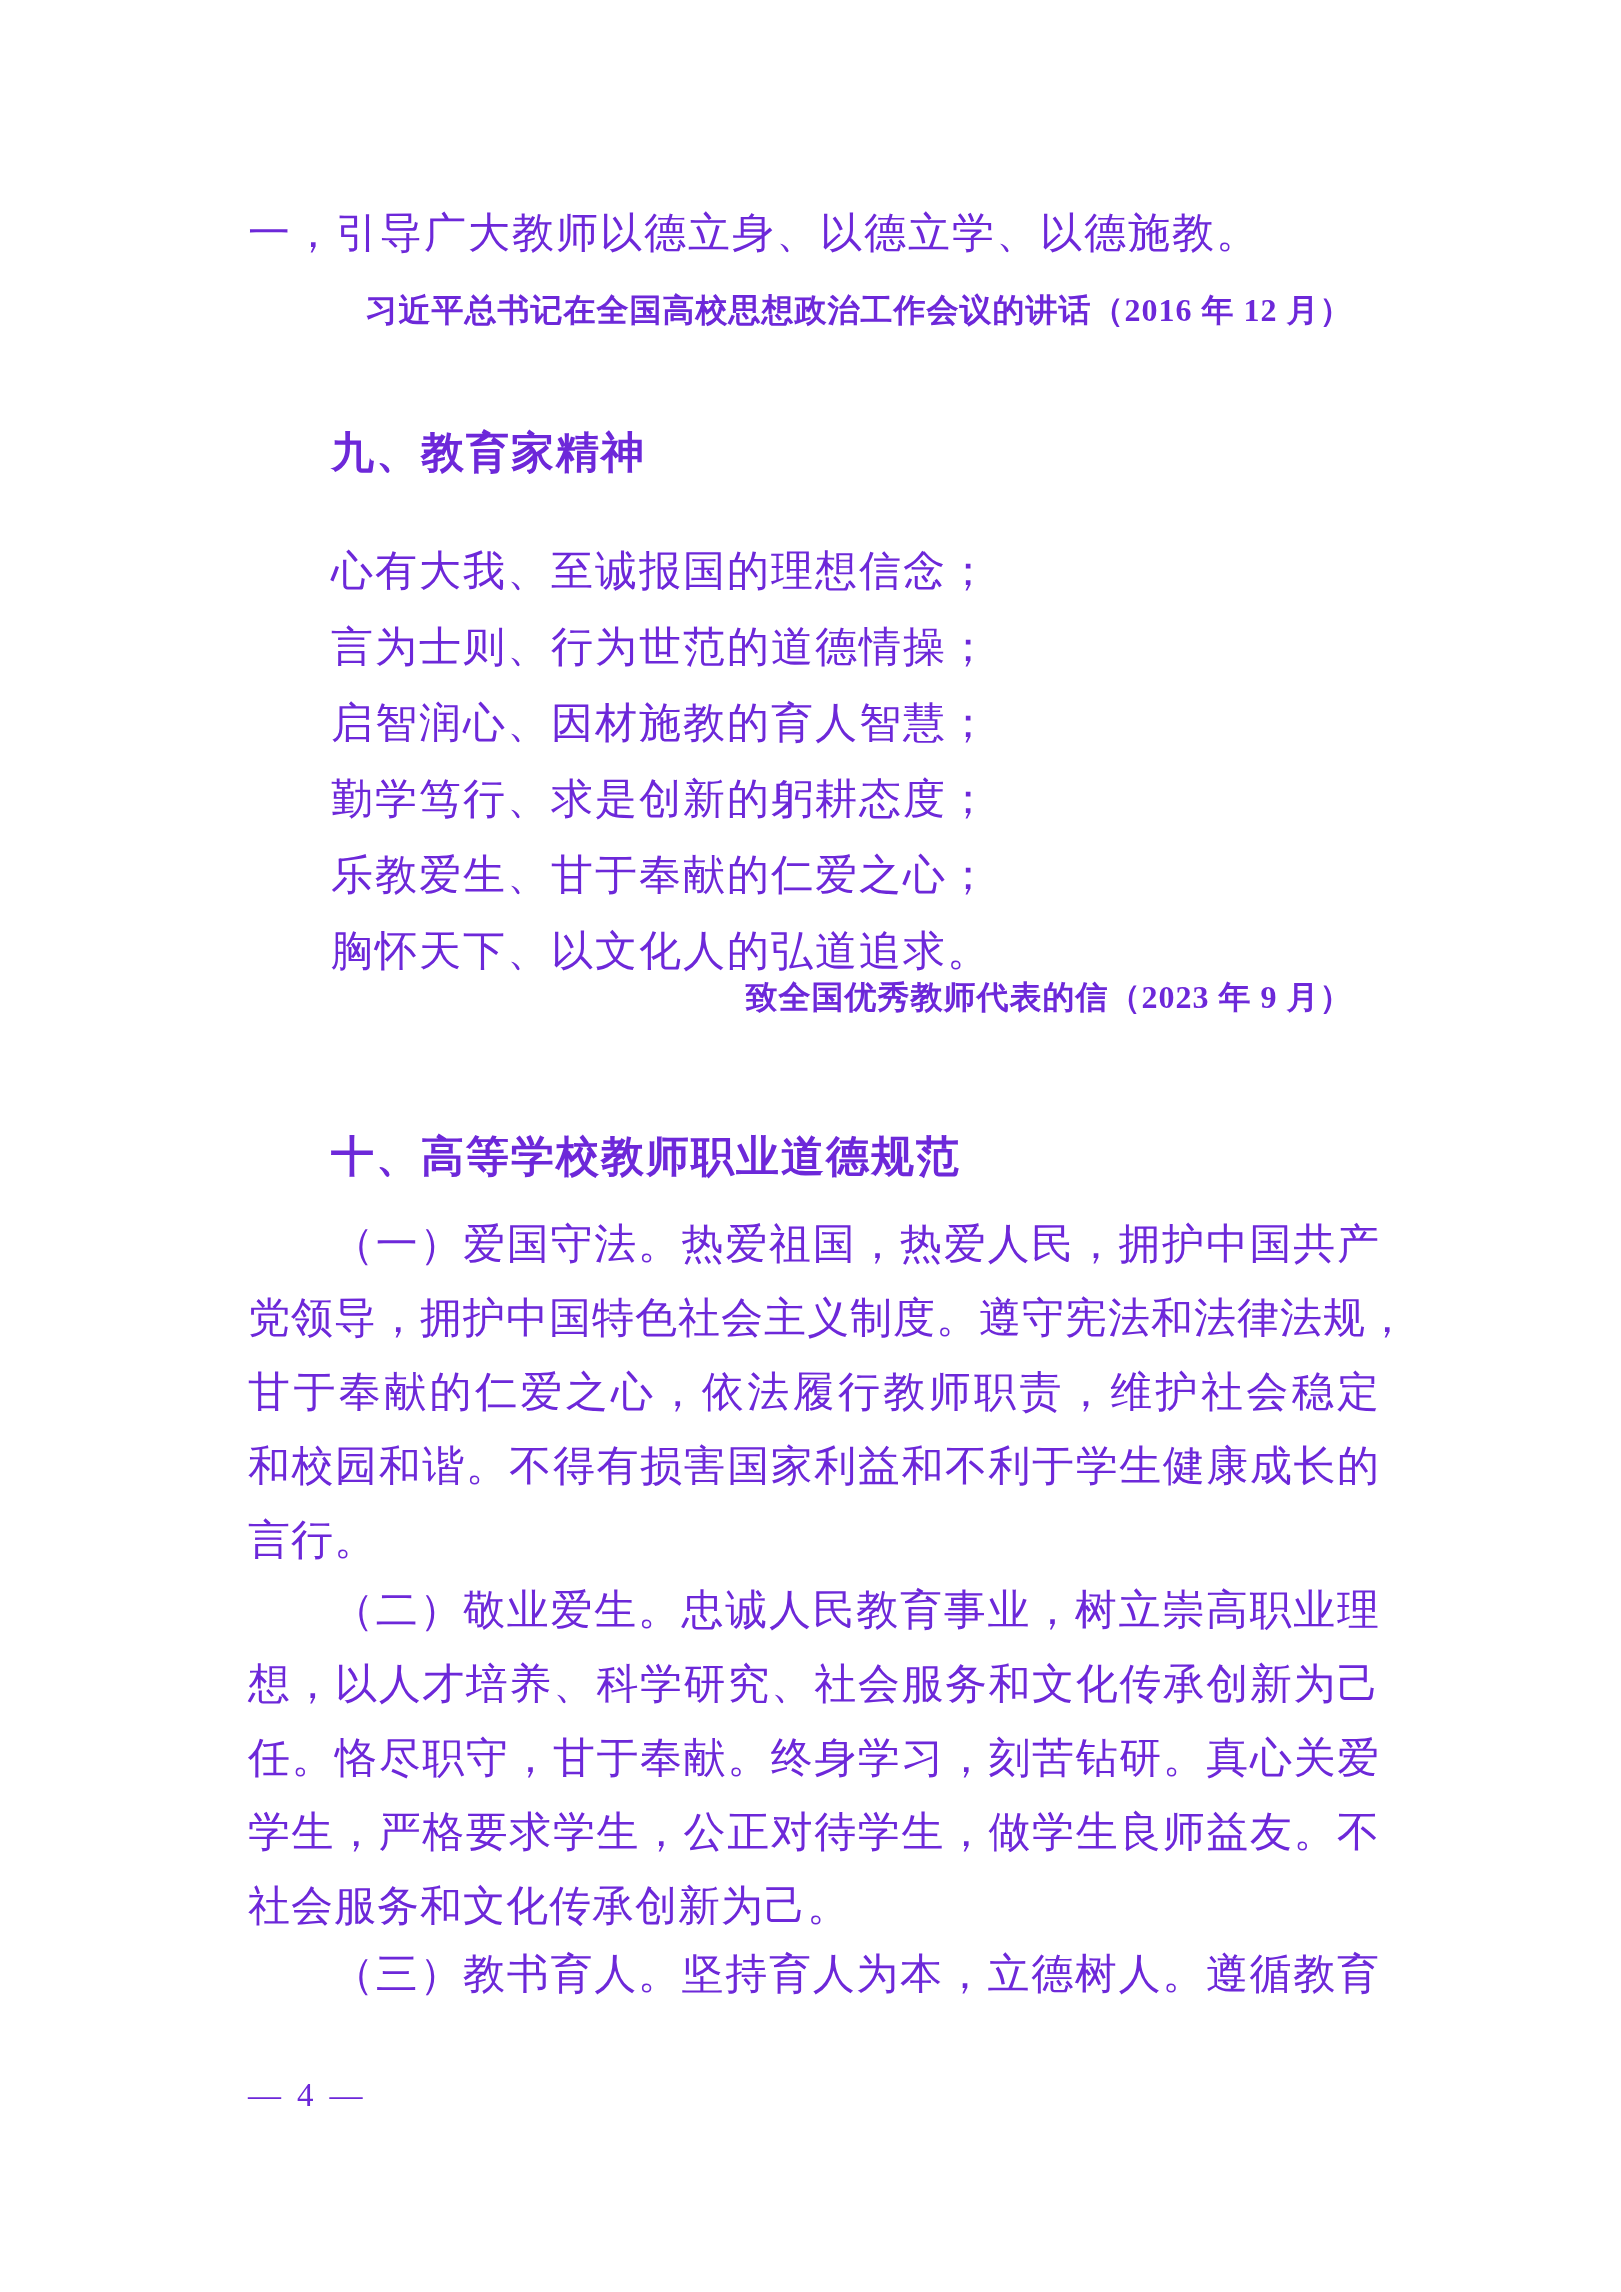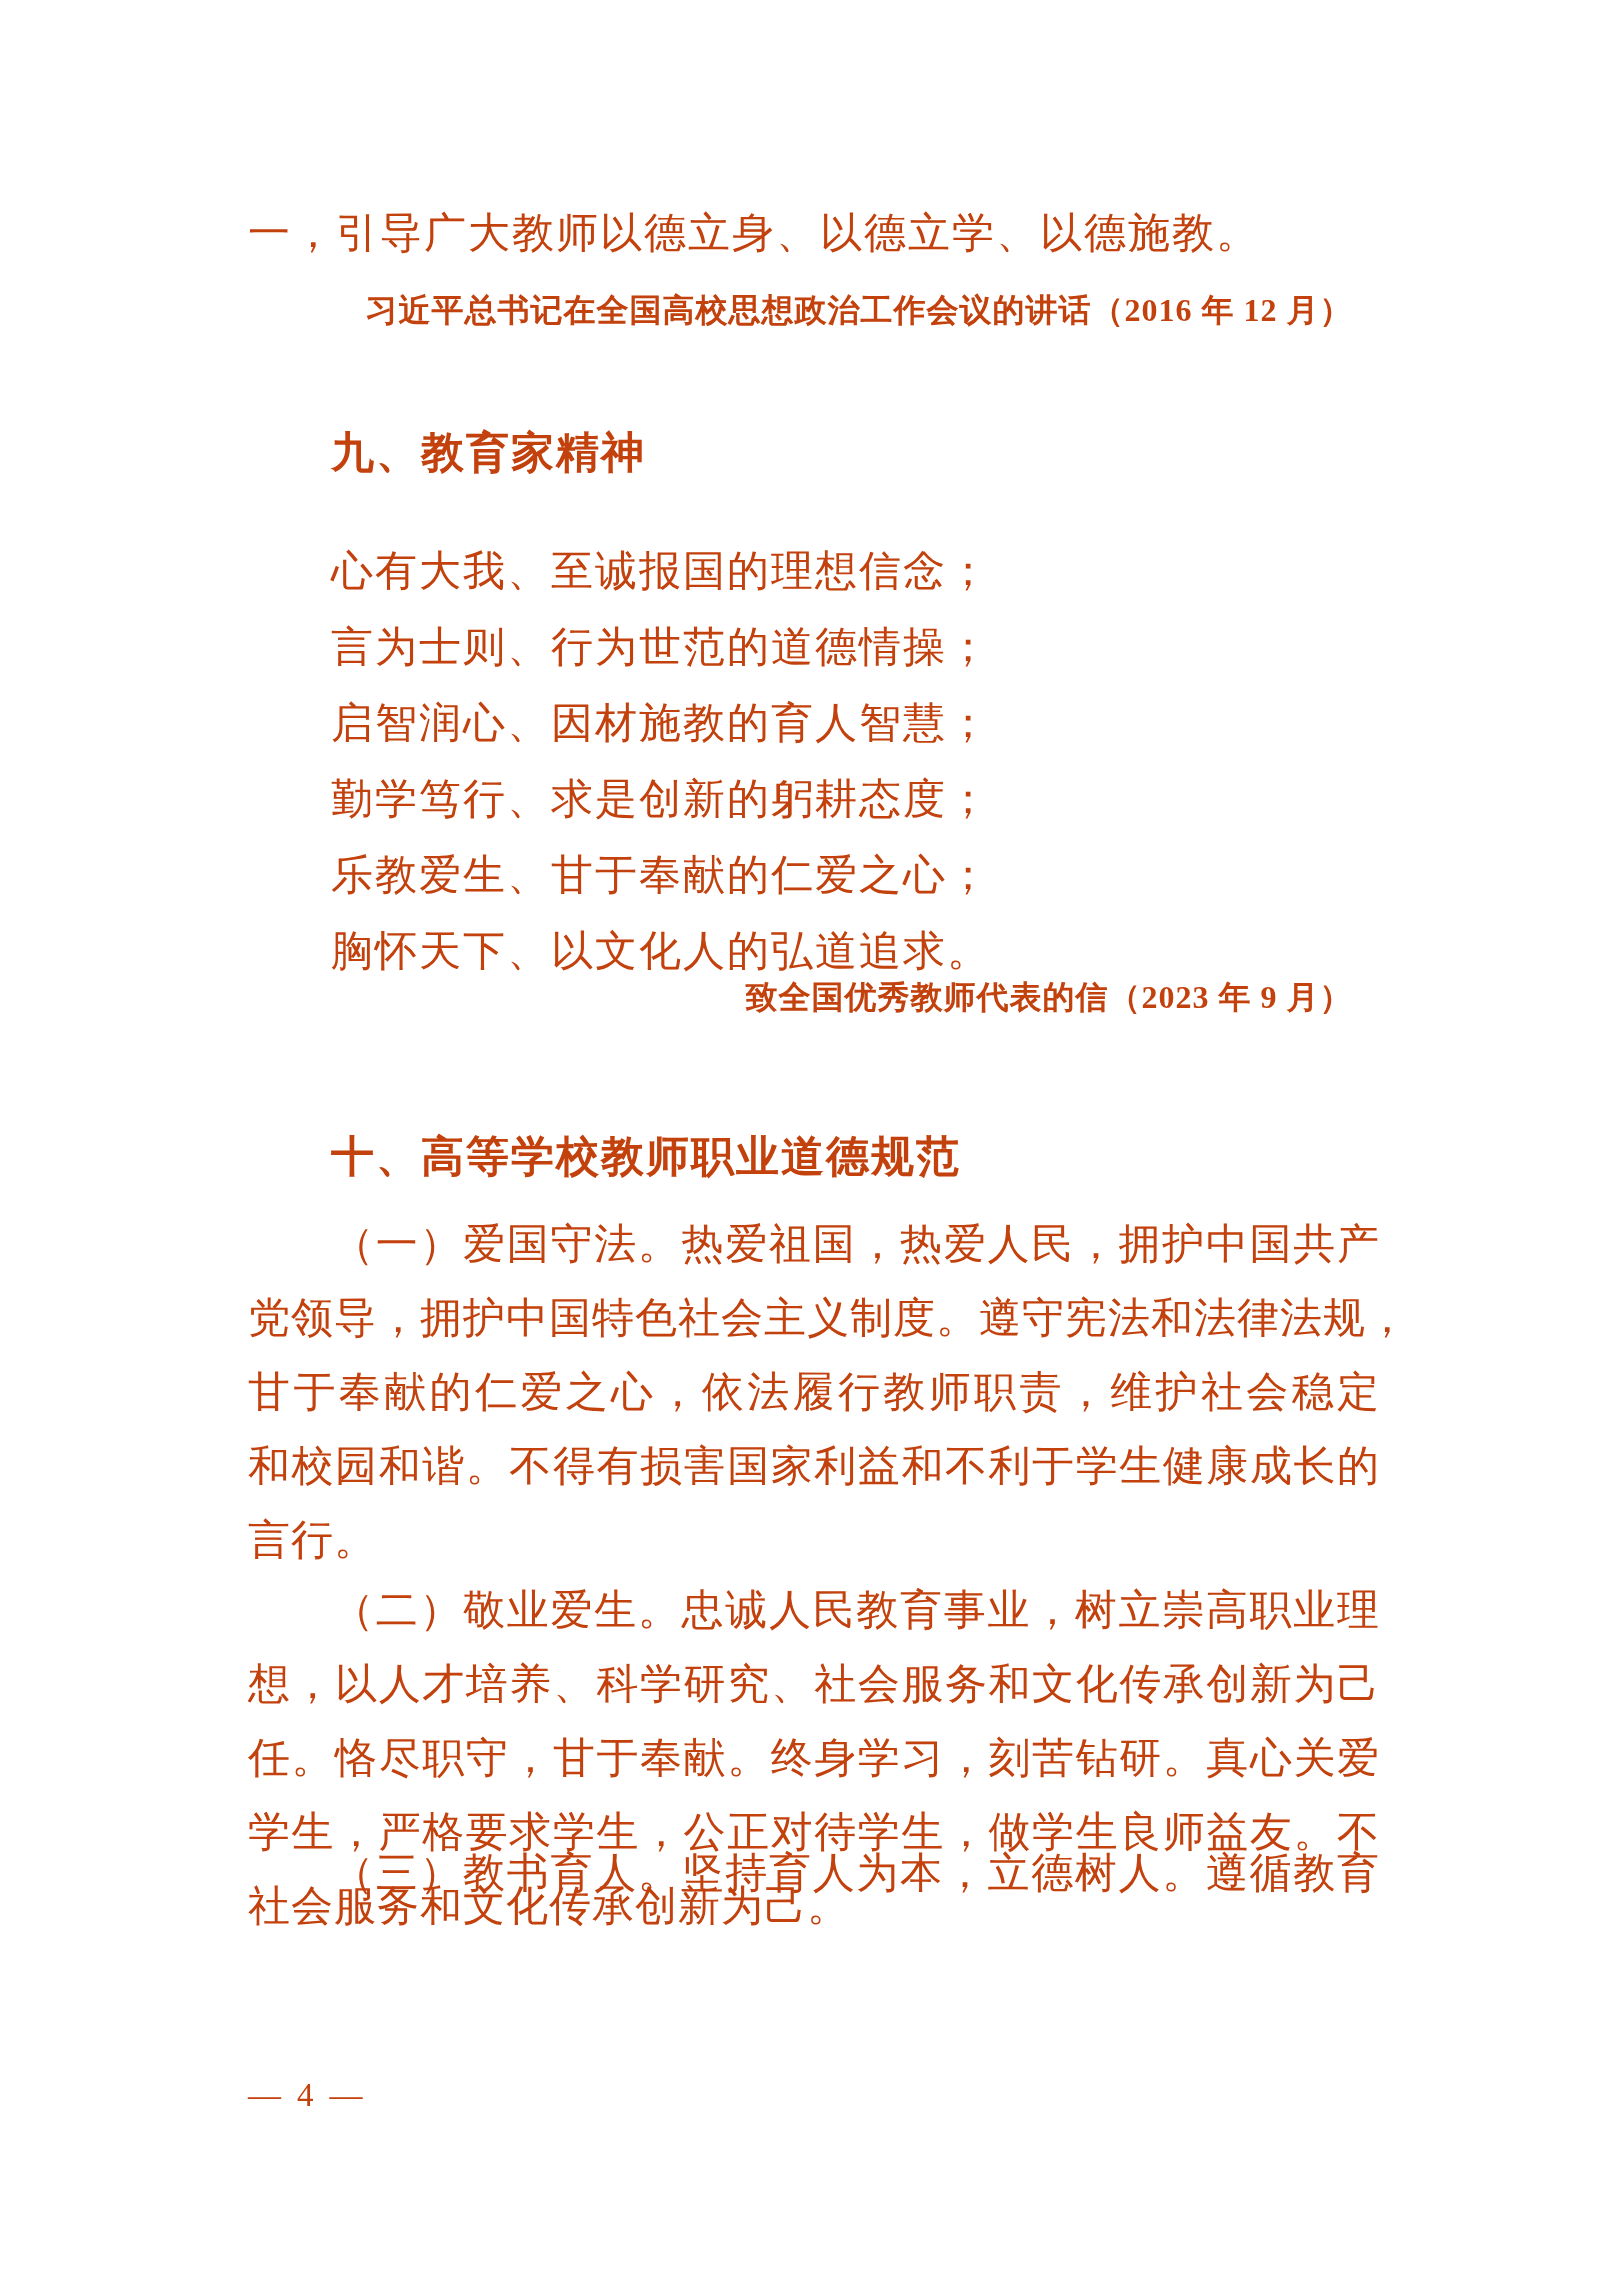--- a/index.html
+++ b/index.html
@@ -5,21 +5,21 @@
   html, body {
     margin: 0;
     padding: 0;
     background: #ffffff;
   }
   .page {
     position: relative;
     width: 1621px;
     height: 2293px;
     background: #ffffff;
-    color: #c2410c;
+    color: #6d28d9;
     font-family: "Liberation Serif", "DejaVu Serif", serif;
     overflow: hidden;
   }
   
   .col {
     position: absolute;
     left: 248px;
     width: 1132px;
   }
   .body-line {
@@ -121,20 +121,20 @@
   </div>
 
   <div class="col" style="top:1573px">
     <div class="body-line indent">（二）敬业爱生。忠诚人民教育事业，树立崇高职业理</div>
     <div class="body-line">想，以人才培养、科学研究、社会服务和文化传承创新为己</div>
     <div class="body-line">任。恪尽职守，甘于奉献。终身学习，刻苦钻研。真心关爱</div>
     <div class="body-line">学生，严格要求学生，公正对待学生，做学生良师益友。不</div>
     <div class="body-line short">社会服务和文化传承创新为己。</div>
   </div>
 
-  <div class="col" style="top:1836px">
+  <div class="col" style="top:1937px">
     <div class="body-line indent">（三）教书育人。坚持育人为本，立德树人。遵循教育</div>
   </div>
 
   <div class="page-number">— 4 —</div>
 
 </div>
 
 
 </body></html>

